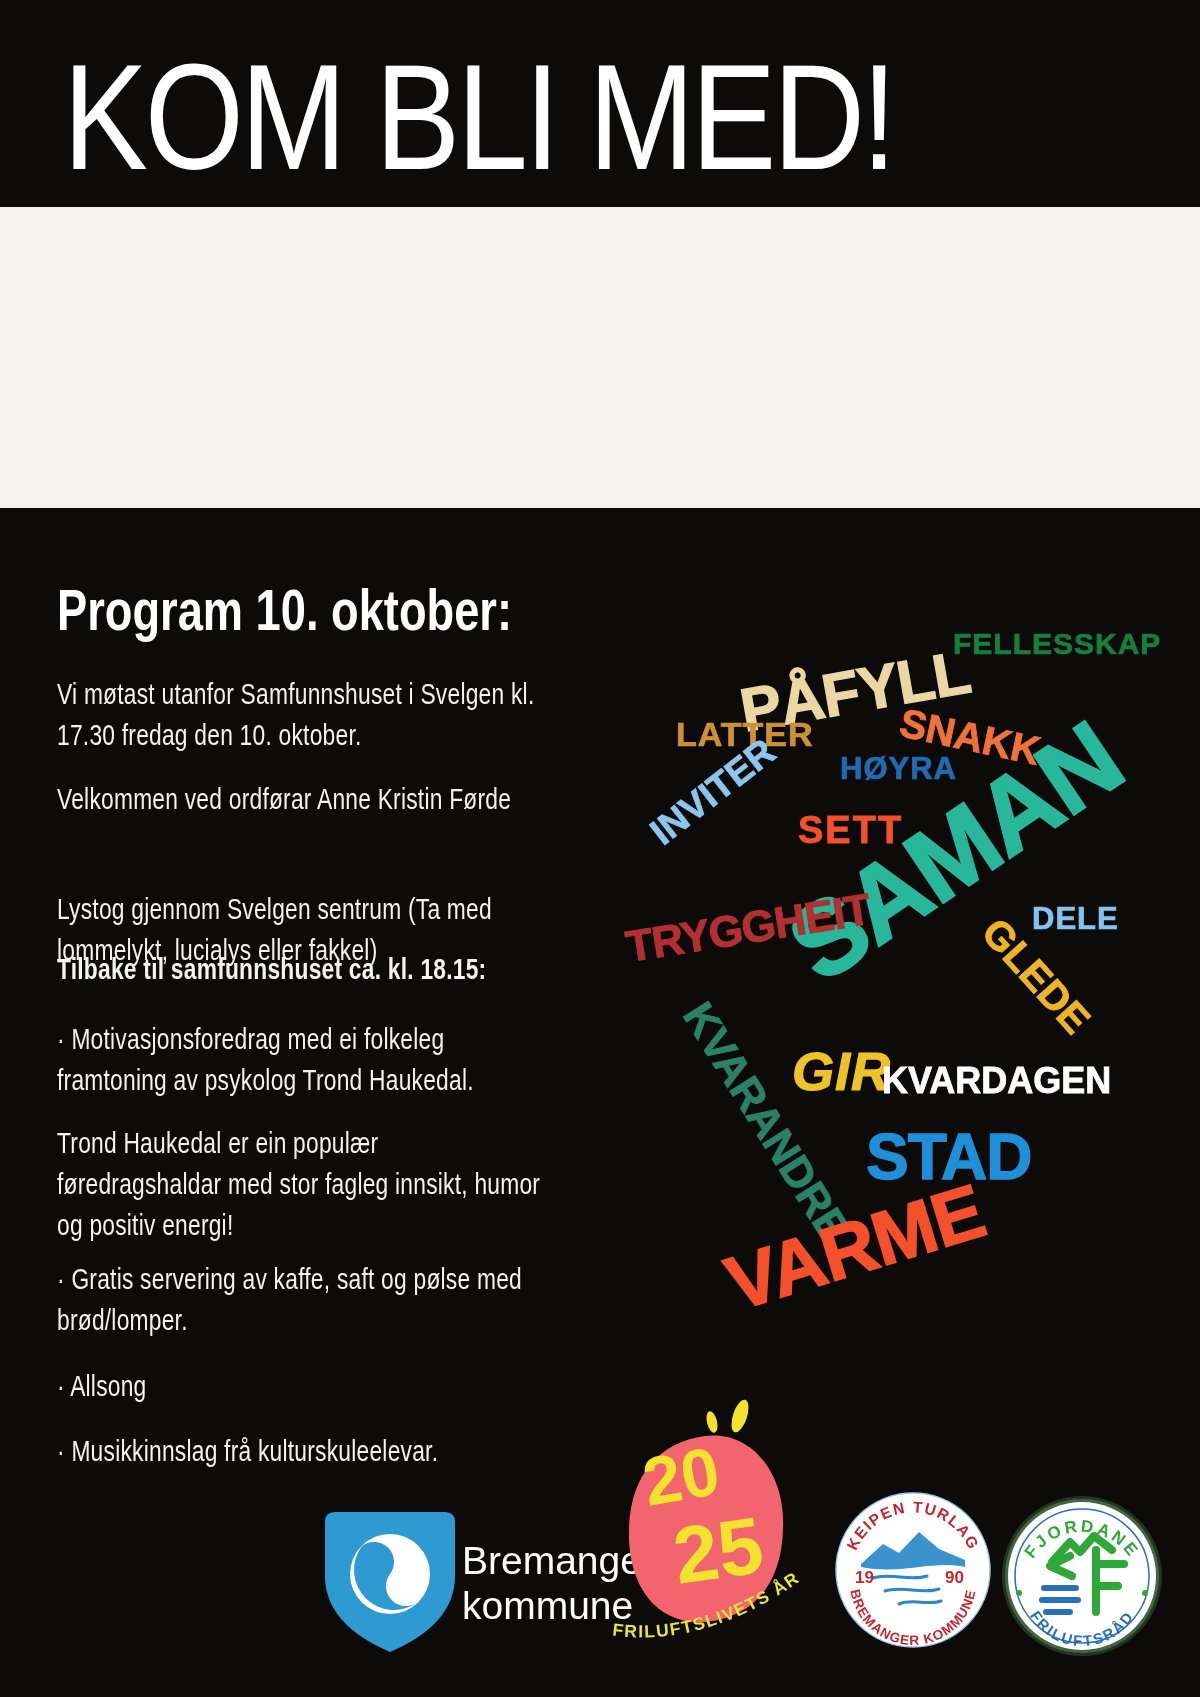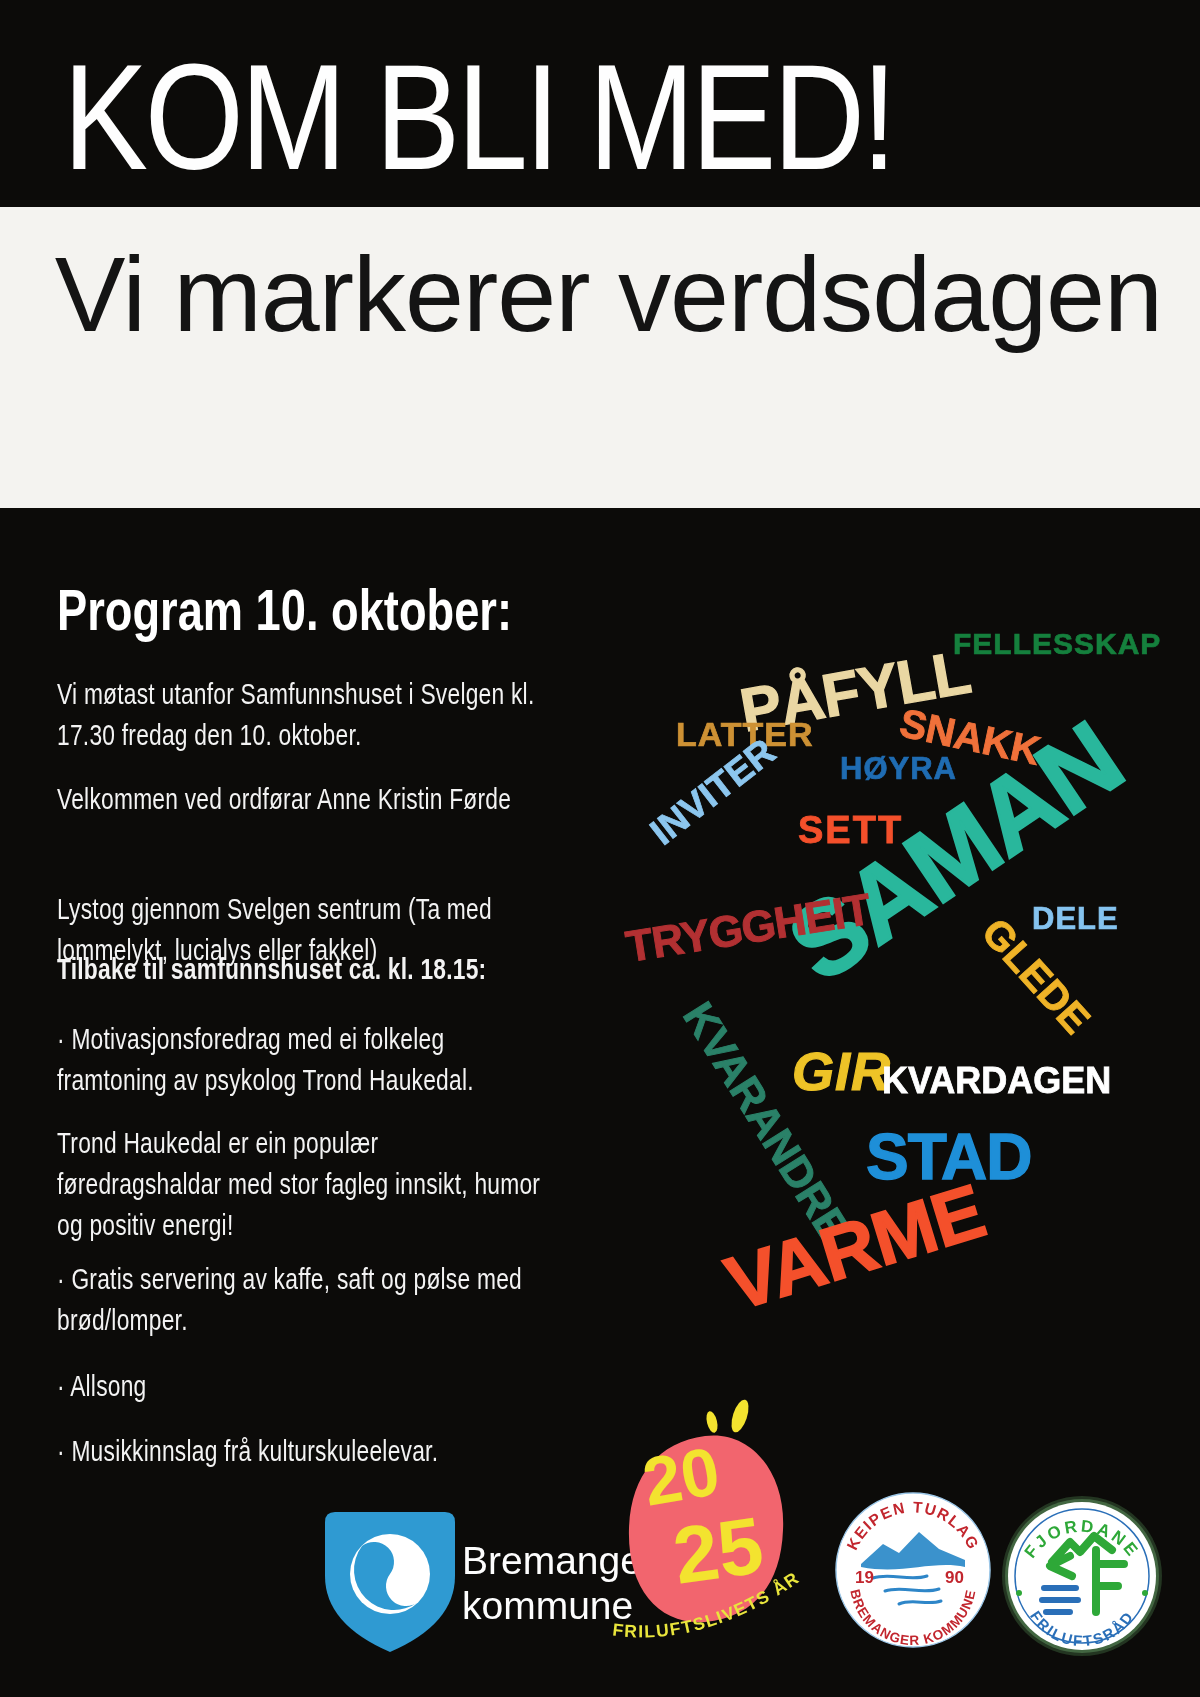--- a/index.html
+++ b/index.html
@@ -55,21 +55,20 @@
 </style>
 </head>
 <body>
 
 <div class="poster">
 
   <div class="hdr-title">KOM BLI MED!</div>
 
   <div class="banner">
     <div class="banner-text">
-      <div>Vi markerer verdsdagen</div>
     </div>
   </div>
 
   <div class="prog-heading">Program 10. oktober:</div>
 
   <div class="para" style="top:673px">
     <div>Vi møtast utanfor Samfunnshuset i Svelgen kl.</div>
     <div>17.30 fredag den 10. oktober.</div>
   </div>
   <div class="para" style="top:778px">

